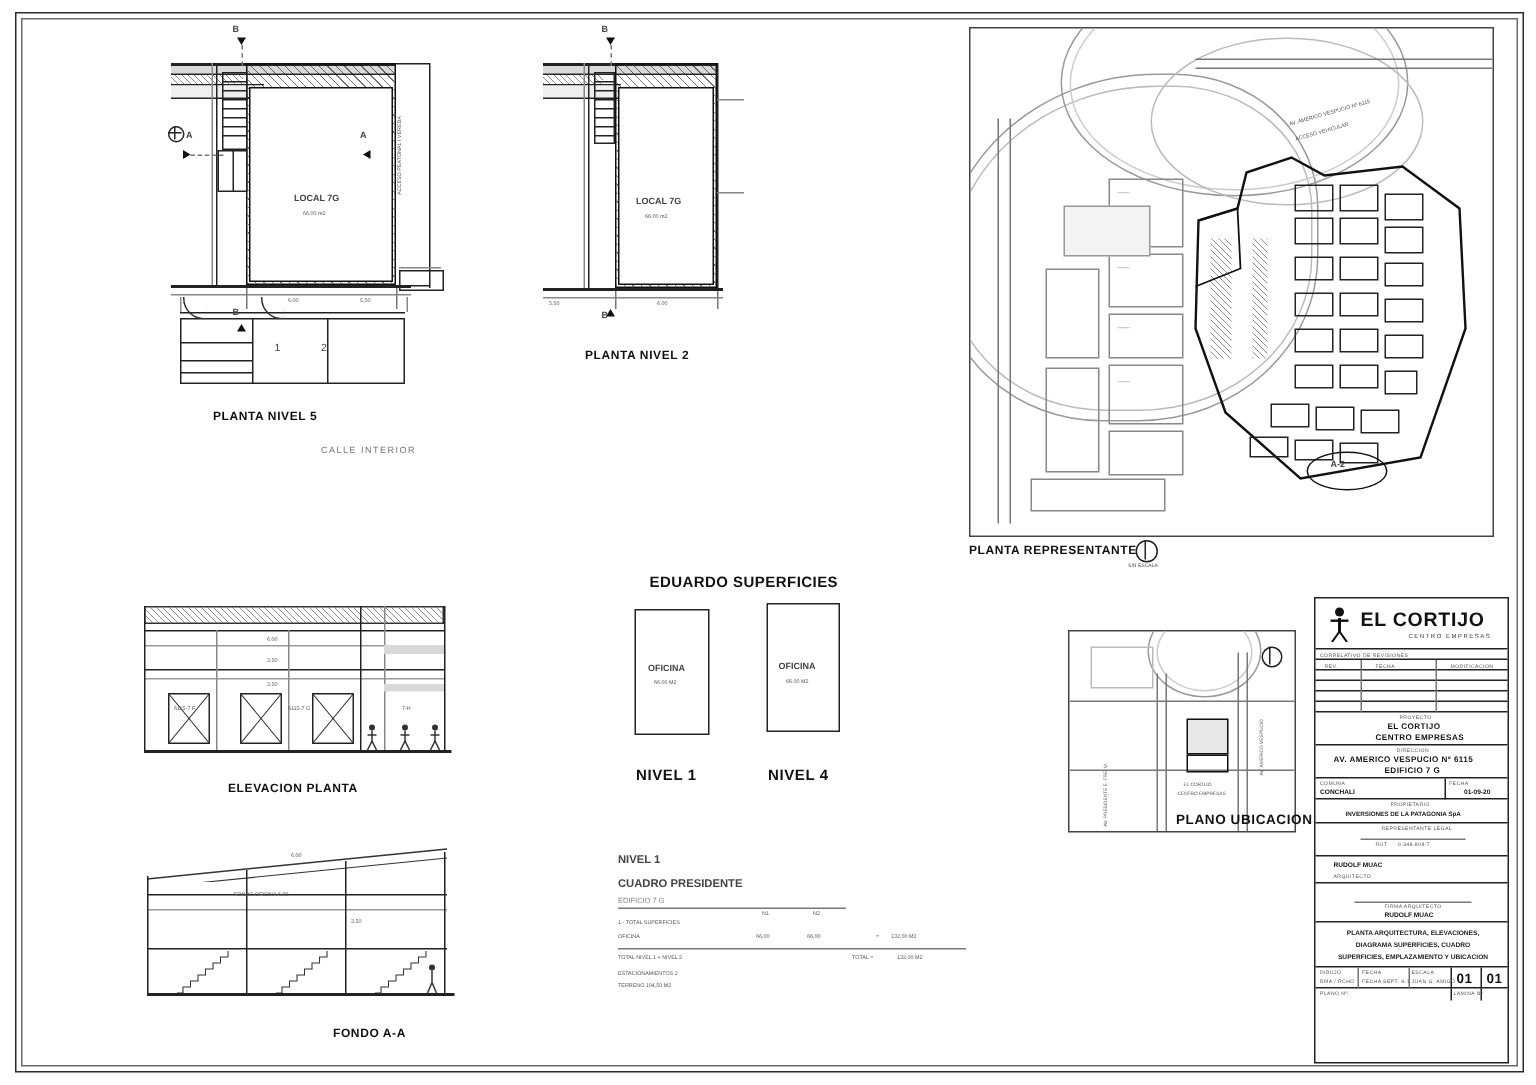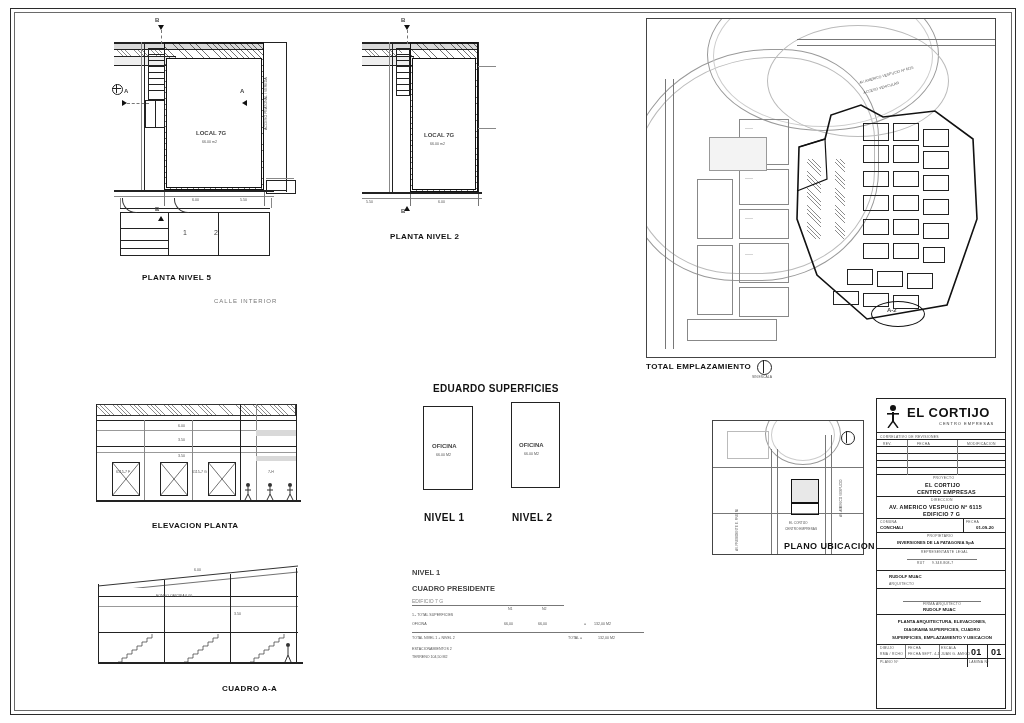--- a/index.html
+++ b/index.html
@@ -243,36 +243,36 @@
 
     <div class="abs" style="left:224px;top:282px;width:52px;height:24px;border:1px solid #111;border-radius:50%;"></div>
     <div class="tiny" style="left:240px;top:288px;font-size:6px;font-weight:bold;">A-2</div>
 
     <div class="tiny2" style="left:98px;top:106px;">____</div>
     <div class="tiny2" style="left:98px;top:156px;">____</div>
     <div class="tiny2" style="left:98px;top:196px;">____</div>
     <div class="tiny2" style="left:98px;top:232px;">____</div>
   </div>
 
-  <div class="lbl b" style="left:646px;top:362px;">TOTAL EMPLAZAMIENTO</div>
+  <div class="lbl b" style="left:646px;top:362px;">PLANTA REPRESENTANTE</div>
   <div class="northrose" style="left:757px;top:360px;width:13px;height:13px;"></div>
   <div class="abs" style="left:763px;top:360px;width:1px;height:13px;background:#222;"></div>
   <div class="tiny2" style="left:752px;top:375px;font-size:3.4px;">SIN ESCALA</div>
 
   <div class="abs" style="left:433px;top:383px;font-size:10px;font-weight:bold;letter-spacing:.3px;">EDUARDO SUPERFICIES</div>
 
   <div class="box" style="left:423px;top:406px;width:50px;height:84px;"></div>
   <div class="tiny" style="left:432px;top:443px;font-size:6px;font-weight:bold;">OFICINA</div>
   <div class="tiny2" style="left:436px;top:453px;">66.00 M2</div>
   <div class="lbl b" style="left:424px;top:512px;font-size:10px;">NIVEL 1</div>
 
   <div class="box" style="left:511px;top:402px;width:49px;height:86px;"></div>
   <div class="tiny" style="left:519px;top:442px;font-size:6px;font-weight:bold;">OFICINA</div>
   <div class="tiny2" style="left:524px;top:452px;">66.00 M2</div>
-  <div class="lbl b" style="left:512px;top:512px;font-size:10px;">NIVEL 2</div>
+  <div class="lbl b" style="left:512px;top:512px;font-size:10px;">NIVEL 4</div>
 
   <div class="abs" style="left:412px;top:568px;width:240px;height:100px;">
     <div class="tiny" style="left:0;top:0;font-size:7.5px;font-weight:bold;">NIVEL 1</div>
     <div class="tiny" style="left:0;top:16px;font-size:7.5px;font-weight:bold;">CUADRO PRESIDENTE</div>
     <div class="tiny2" style="left:0;top:30px;font-size:5px;color:#888;">EDIFICIO 7 G</div>
     <div class="ln lnh thin" style="left:0;top:37px;width:152px;"></div>
     <div class="tiny2" style="left:96px;top:39px;">N1</div>
     <div class="tiny2" style="left:130px;top:39px;">N2</div>
     <div class="tiny2" style="left:0;top:45px;">1.-  TOTAL SUPERFICIES</div>
     <div class="tiny2" style="left:0;top:54px;">OFICINA</div>
@@ -386,21 +386,21 @@
       <circle cx="4" cy="3" r="2" fill="#333"></circle>
         <line x1="4" y1="5" x2="4" y2="13" stroke="#333"></line>
         <line x1="4" y1="13" x2="1" y2="20" stroke="#333"></line>
         <line x1="4" y1="13" x2="7" y2="20" stroke="#333"></line>
     </svg>
 
     <div class="tiny2" style="left:96px;top:6px;">6.00</div>
     <div class="tiny2" style="left:136px;top:50px;">3.50</div>
     <div class="tiny2" style="left:58px;top:32px;">FONDO OFICINA  6.00</div>
   </div>
-  <div class="lbl b" style="left:222px;top:684px;">CUADRO A-A</div>
+  <div class="lbl b" style="left:222px;top:684px;">FONDO A-A</div>
 
   <div class="abs" style="left:712px;top:420px;width:152px;height:135px;border:1px solid #444;box-sizing:border-box;background:#fff;overflow:hidden;">
     <div class="abs" style="left:52px;top:-18px;width:74px;height:60px;border:1px solid #999;border-radius:50%;"></div>
     <div class="abs" style="left:58px;top:-12px;width:62px;height:50px;border:1px solid #ccc;border-radius:50%;"></div>
     <div class="ln lnv thin" style="left:58px;top:28px;height:106px;"></div>
     <div class="ln lnv thin" style="left:64px;top:28px;height:106px;"></div>
     <div class="ln lnv thin" style="left:112px;top:14px;height:120px;"></div>
     <div class="ln lnv thin" style="left:118px;top:14px;height:120px;"></div>
     <div class="ln lnh thin" style="left:0;top:46px;width:152px;"></div>
     <div class="ln lnh thin" style="left:0;top:92px;width:152px;"></div>

